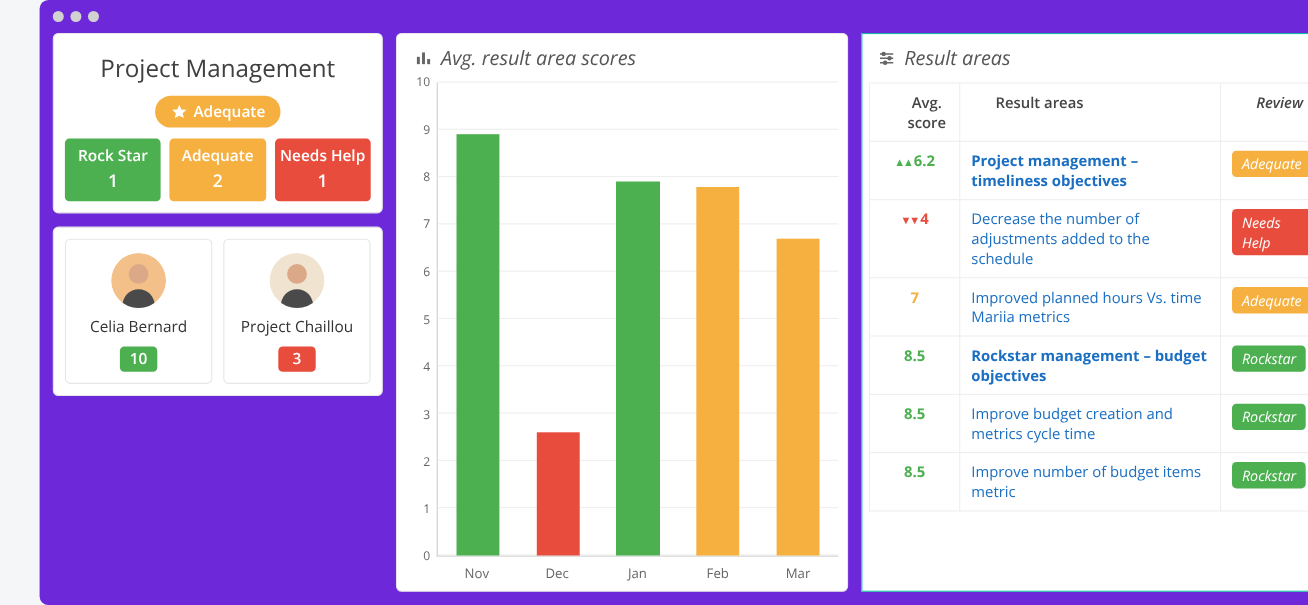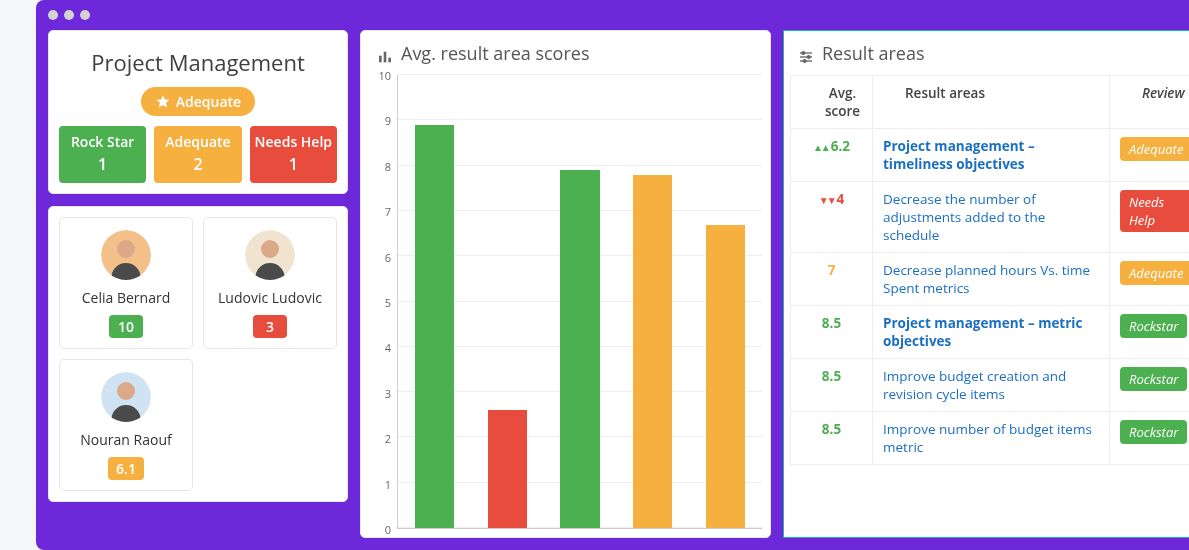--- a/index.html
+++ b/index.html
@@ -20,21 +20,21 @@
 .stat .num { font-size:16px; margin-top:2px; }
 .green { background:#4caf50; }
 .yellow { background:#f5b040; }
 .red { background:#e74c3c; }
 .people { display:grid; grid-template-columns: 1fr 1fr; gap:10px; }
 .person { border:1px solid #e6e6e6; border-radius:5px; padding:12px 8px 10px 8px; display:flex; flex-direction:column; align-items:center; gap:8px; }
 .avatar { width:50px; height:50px; border-radius:50%; }
 .pname { font-size:14px; color:#333; text-align:center; }
 .score-badge { display:inline-block; min-width:34px; text-align:center; color:#fff; font-weight:600; border-radius:4px; padding:2px 8px; font-size:14px; }
 .center { flex:1; display:flex; flex-direction:column; min-width:0; }
-.panel-head { display:flex; align-items:flex-end; gap:8px; padding:4px 8px 10px 8px; font-size:18px; color:#555; }
+.panel-head { display:flex; align-items:center; gap:8px; padding:4px 8px 10px 8px; font-size:18px; color:#555;font-style:italic; }
 .chart-card { background:#fff; border:1px solid #e6e6e6; border-radius:5px; flex:1; padding:6px 8px 8px 8px; display:flex; flex-direction:column; }
 .chart-area { flex:1; position:relative; display:flex; }
 .y-axis { width:28px; position:relative; }
 .y-tick { position:absolute; right:6px; transform:translateY(50%); font-size:11px; color:#666; }
 .plot { flex:1; position:relative; border-left:1px solid #ccc; border-bottom:1px solid #ccc; }
 .gridline { position:absolute; left:0; right:0; border-top:1px solid #eee; }
 .bars { position:absolute; inset:0; display:flex; align-items:flex-end; }
 .barcol { flex:1; display:flex; justify-content:center; align-items:flex-end; height:100%; }
 .bar { width:54%; }
 .x-axis { display:flex; margin-left:28px; }
@@ -103,31 +103,22 @@
             </svg>
             <div class="pname">Celia Bernard</div>
             <div class="score-badge green">10</div>
           </div>
           <div class="person">
             <svg class="avatar" viewBox="0 0 50 50">
               <circle cx="25" cy="25" r="25" fill="#f0e4d0"></circle>
               <circle cx="25" cy="19" r="9" fill="#dba987"></circle>
               <path d="M10 50c0-11 7-17 15-17s15 6 15 17" fill="#4a4a4a"></path>
             </svg>
-            <div class="pname">Ludovic Ludovic</div>
+            <div class="pname">Project Chaillou</div>
             <div class="score-badge red">3</div>
-          </div>
-          <div class="person">
-            <svg class="avatar" viewBox="0 0 50 50">
-              <circle cx="25" cy="25" r="25" fill="#cfe3f2"></circle>
-              <circle cx="25" cy="19" r="9" fill="#dba987"></circle>
-              <path d="M10 50c0-11 7-17 15-17s15 6 15 17" fill="#4a4a4a"></path>
-            </svg>
-            <div class="pname">Nouran Raouf</div>
-            <div class="score-badge yellow">6.1</div>
           </div>
         </div>
     </div>
 
     <div class="center">
       <div class="chart-card">
         <div class="panel-head">
           <svg class="icon-svg" viewBox="0 0 24 24" fill="#666">
               <rect x="3" y="10" width="4" height="10"></rect>
               <rect x="10" y="4" width="4" height="16"></rect>
@@ -173,20 +164,27 @@
                 </div>
                 <div class="barcol">
                   <div class="bar" style="height: 78%; background: rgb(245, 176, 64);"></div>
                 </div>
                 <div class="barcol">
                   <div class="bar" style="height: 67%; background: rgb(245, 176, 64);"></div>
                 </div>
               </div>
           </div>
         </div>
+        <div class="x-axis" id="xaxis">
+            <div class="x-label">Nov</div>
+            <div class="x-label">Dec</div>
+            <div class="x-label">Jan</div>
+            <div class="x-label">Feb</div>
+            <div class="x-label">Mar</div>
+          </div>
       </div>
     </div>
 
     <div class="right">
       <div class="table-card">
         <div class="panel-head">
           <svg class="icon-svg" viewBox="0 0 24 24" fill="none" stroke="#666" stroke-width="2">
               <line x1="3" y1="6" x2="21" y2="6"></line>
               <line x1="3" y1="12" x2="21" y2="12"></line>
               <line x1="3" y1="18" x2="21" y2="18"></line>
@@ -210,31 +208,31 @@
                 <td><a class="ra bold">Project management – timeliness objectives</a></td>
                 <td class="revcol"><span class="tag" style="background:#f5b040">Adequate</span></td>
               </tr>
               <tr>
                 <td class="avgcol"><span class="avg-val avg-red"><span class="arrows">▼▼</span><span>4</span></span></td>
                 <td><a class="ra">Decrease the number of adjustments added to the schedule</a></td>
                 <td class="revcol"><span class="tag" style="background:#e74c3c">Needs Help</span></td>
               </tr>
               <tr>
                 <td class="avgcol"><span class="avg-val avg-yellow"><span>7</span></span></td>
-                <td><a class="ra">Decrease planned hours Vs. time Spent metrics</a></td>
+                <td><a class="ra">Improved planned hours Vs. time Mariia metrics</a></td>
                 <td class="revcol"><span class="tag" style="background:#f5b040">Adequate</span></td>
               </tr>
               <tr>
                 <td class="avgcol"><span class="avg-val avg-green"><span>8.5</span></span></td>
-                <td><a class="ra bold">Project management – metric objectives</a></td>
+                <td><a class="ra bold">Rockstar management – budget objectives</a></td>
                 <td class="revcol"><span class="tag" style="background:#4caf50">Rockstar</span></td>
               </tr>
               <tr>
                 <td class="avgcol"><span class="avg-val avg-green"><span>8.5</span></span></td>
-                <td><a class="ra">Improve budget creation and revision cycle items</a></td>
+                <td><a class="ra">Improve budget creation and metrics cycle time</a></td>
                 <td class="revcol"><span class="tag" style="background:#4caf50">Rockstar</span></td>
               </tr>
               <tr>
                 <td class="avgcol"><span class="avg-val avg-green"><span>8.5</span></span></td>
                 <td><a class="ra">Improve number of budget items metric</a></td>
                 <td class="revcol"><span class="tag" style="background:#4caf50">Rockstar</span></td>
               </tr>
             </tbody>
         </table>
       </div>

